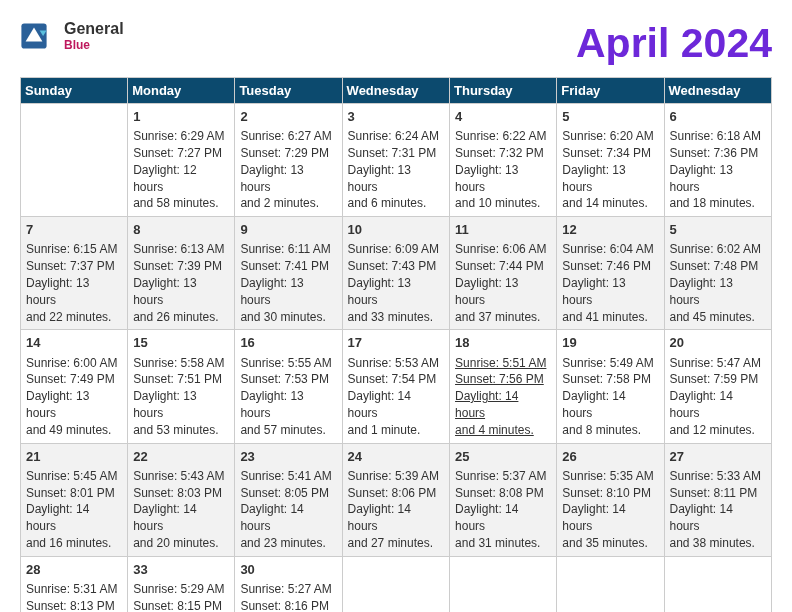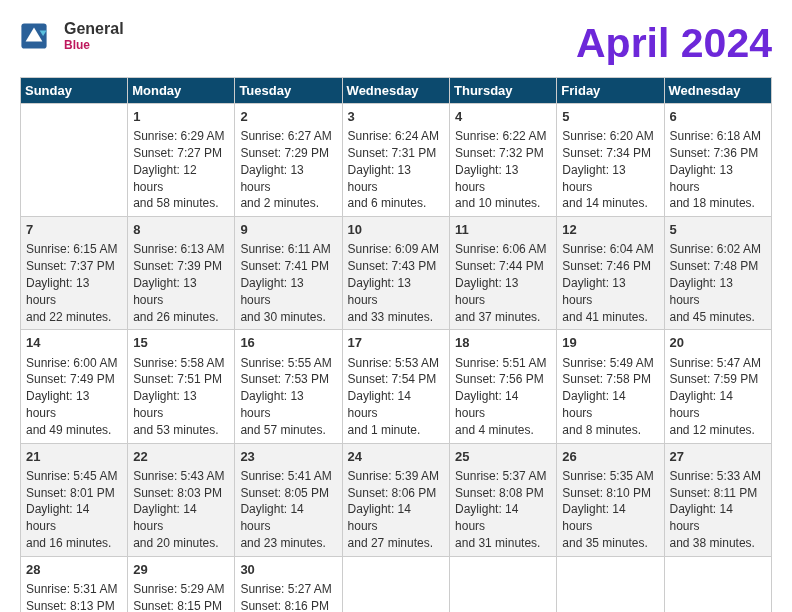--- a/index.html
+++ b/index.html
@@ -174,21 +174,21 @@
 Daylight: 13 hours
 and 53 minutes.</span></td>
         <td><span class="day-num">16</span><span class="day-info" style="white-space: pre-line;">Sunrise: 5:55 AM
 Sunset: 7:53 PM
 Daylight: 13 hours
 and 57 minutes.</span></td>
         <td><span class="day-num">17</span><span class="day-info" style="white-space: pre-line;">Sunrise: 5:53 AM
 Sunset: 7:54 PM
 Daylight: 14 hours
 and 1 minute.</span></td>
-        <td><span class="day-num">18</span><span class="day-info" style="white-space: pre-line;">Sunrise: 5:51 AM
+        <td><span class="day-num">18</span><span class="day-info" style="white-space: pre-line; text-decoration: underline;">Sunrise: 5:51 AM
 Sunset: 7:56 PM
 Daylight: 14 hours
 and 4 minutes.</span></td>
         <td><span class="day-num">19</span><span class="day-info" style="white-space: pre-line;">Sunrise: 5:49 AM
 Sunset: 7:58 PM
 Daylight: 14 hours
 and 8 minutes.</span></td>
         <td><span class="day-num">20</span><span class="day-info" style="white-space: pre-line;">Sunrise: 5:47 AM
 Sunset: 7:59 PM
 Daylight: 14 hours
@@ -222,21 +222,21 @@
         <td><span class="day-num">27</span><span class="day-info" style="white-space: pre-line;">Sunrise: 5:33 AM
 Sunset: 8:11 PM
 Daylight: 14 hours
 and 38 minutes.</span></td>
       </tr>
       <tr>
         <td><span class="day-num">28</span><span class="day-info" style="white-space: pre-line;">Sunrise: 5:31 AM
 Sunset: 8:13 PM
 Daylight: 14 hours
 and 42 minutes.</span></td>
-        <td><span class="day-num">29</span><span class="day-info" style="white-space: pre-line;">Sunrise: 5:29 AM
+        <td><span class="day-num">33</span><span class="day-info" style="white-space: pre-line;">Sunrise: 5:29 AM
 Sunset: 8:15 PM
 Daylight: 14 hours
 and 45 minutes.</span></td>
         <td><span class="day-num">30</span><span class="day-info" style="white-space: pre-line;">Sunrise: 5:27 AM
 Sunset: 8:16 PM
 Daylight: 14 hours
 and 49 minutes.</span></td>
         <td></td>
         <td></td>
         <td></td>

